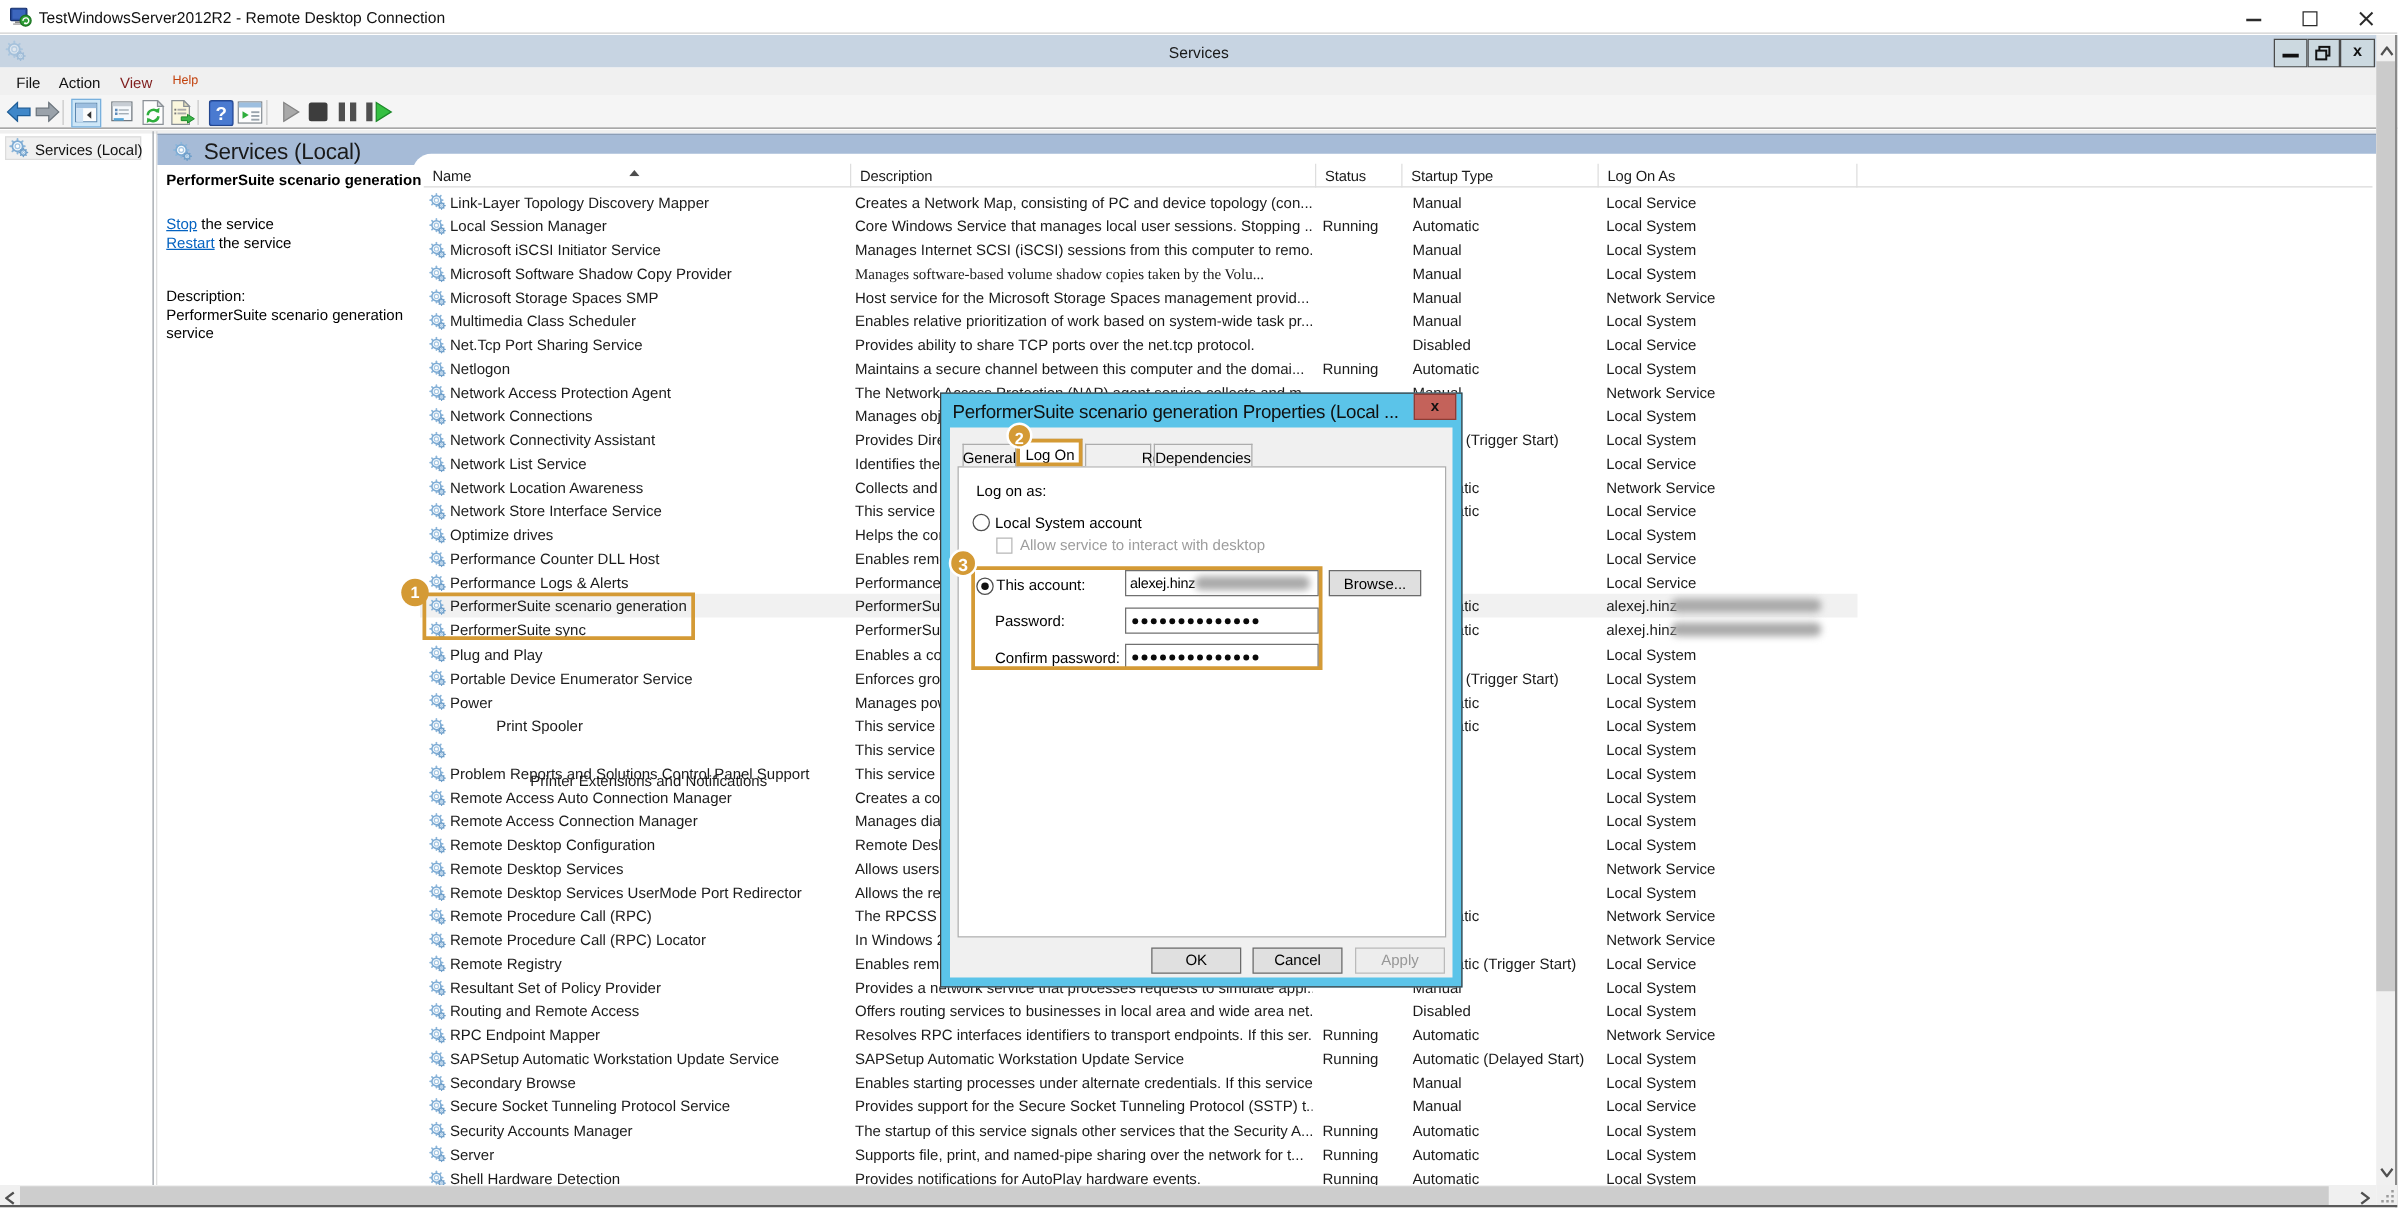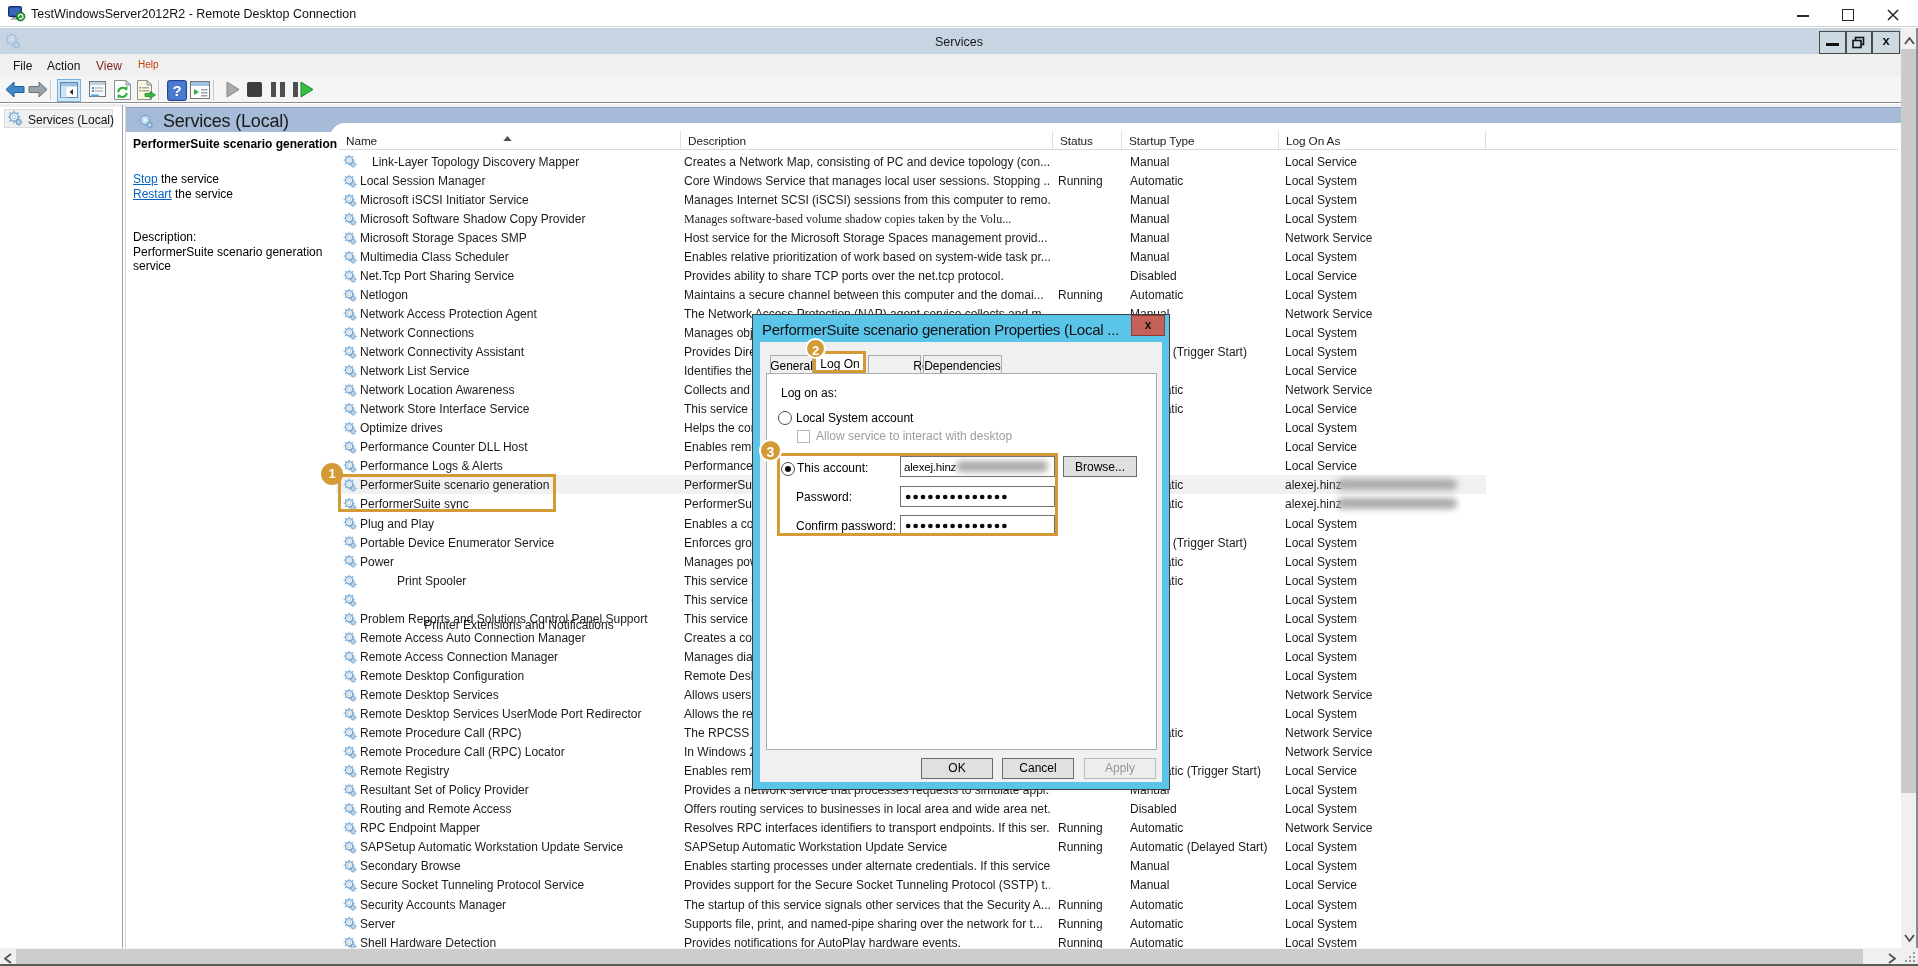--- a/index.html
+++ b/index.html
@@ -171,21 +171,21 @@
 <div class="abs" style="left:1122px;top:131px;width:157px;height:19px;border-right:1px solid #dedede"></div>
 <div class="abs hdrtxt" style="left:1129px;top:134px;">Startup Type</div>
 <div class="abs" style="left:1279px;top:131px;width:207px;height:19px;border-right:1px solid #dedede"></div>
 <div class="abs hdrtxt" style="left:1286px;top:134px;">Log On As</div>
 <svg class="abs" style="left:503px;top:136px" width="9" height="5" viewBox="0 0 10 6">
     <path d="M5 0 L10 6 L0 6 Z" fill="#4d4d4d"></path>
   </svg>
 <svg class="abs " style="left:343.0px;top:154.4px;width:14px;height:14px;opacity:1.0" viewBox="0 0 16 16">
     <use href="#gear"></use>
   </svg>
-<div class="abs rt" style="left:372px;top:154.5px;width:318px;">Link-Layer Topology Discovery Mapper</div>
+<div class="abs rt" style="left:360px;top:154.5px;width:318px;">Link-Layer Topology Discovery Mapper</div>
 <div class="abs rt" style="left:684px;top:154.5px;width:366px;">Creates a Network Map, consisting of PC and device topology (con...</div>
 <div class="abs rt" style="left:1130px;top:154.5px;width:154px;">Manual</div>
 <div class="abs rt" style="left:1285px;top:154.5px;width:200px;">Local Service</div>
 <svg class="abs " style="left:343.0px;top:173.5px;width:14px;height:14px;opacity:1.0" viewBox="0 0 16 16">
     <use href="#gear"></use>
   </svg>
 <div class="abs rt" style="left:360px;top:173.6px;width:318px;">Local Session Manager</div>
 <div class="abs rt" style="left:684px;top:173.6px;width:366px;">Core Windows Service that manages local user sessions. Stopping ...</div>
 <div class="abs rt" style="left:1058px;top:173.6px;width:64px;">Running</div>
 <div class="abs rt" style="left:1130px;top:173.6px;width:154px;">Automatic</div>

